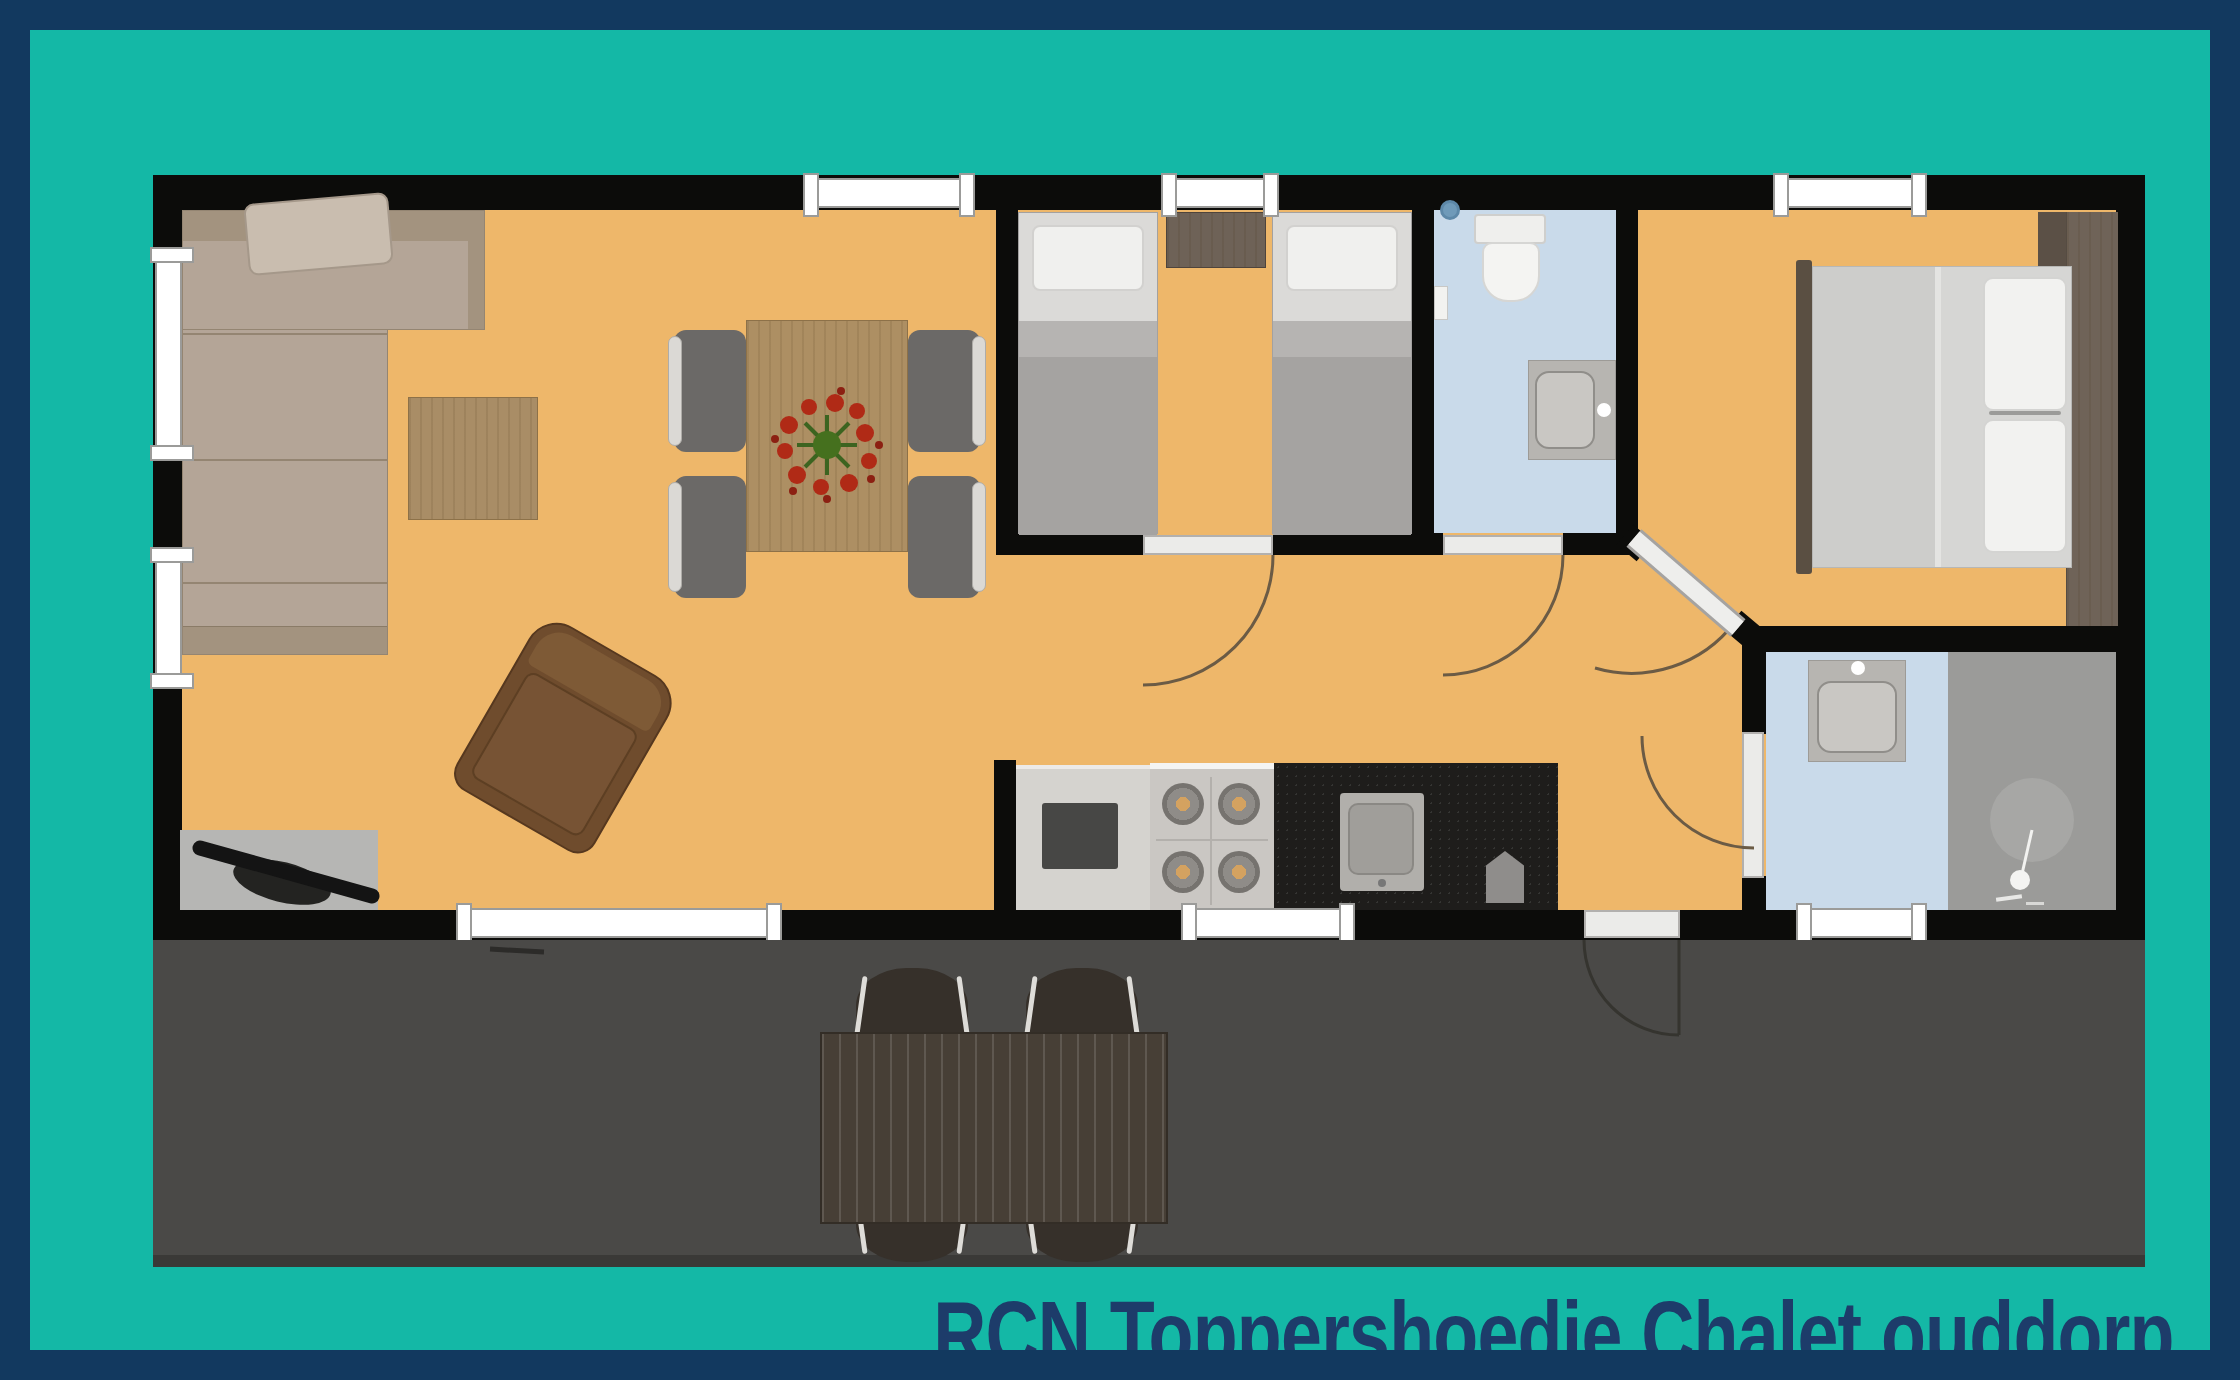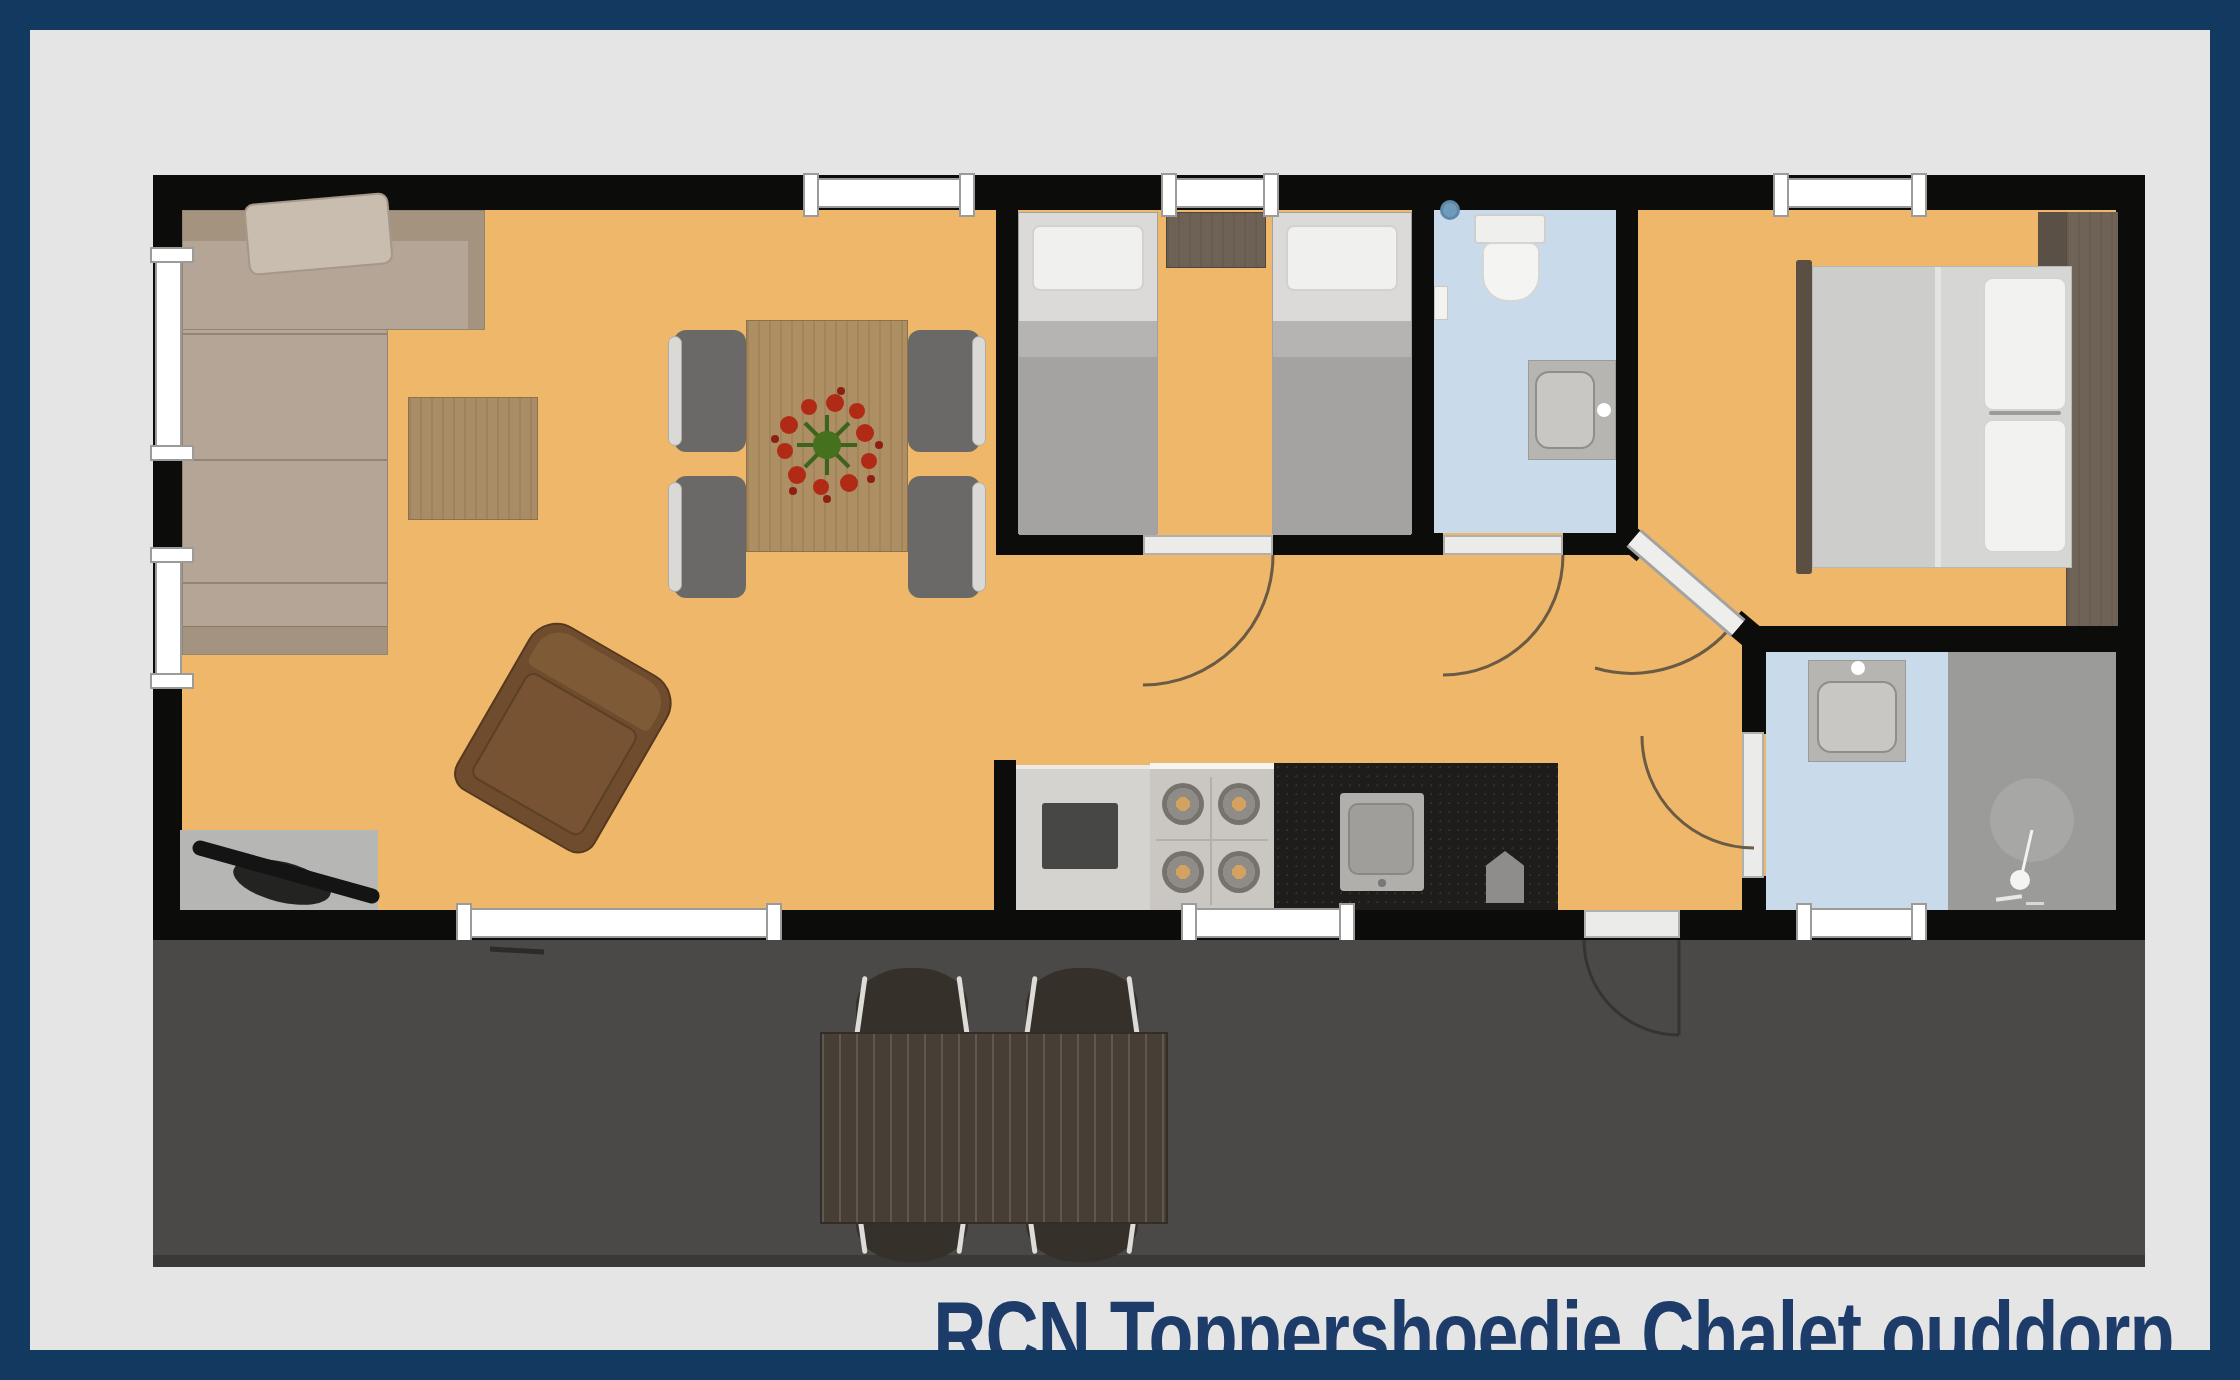--- a/index.html
+++ b/index.html
@@ -1,17 +1,17 @@
 <!DOCTYPE html>
 <html><head>
 <meta charset="utf-8">
 <style>
   html,body{margin:0;padding:0;background:#ffffff;}
   .canvas{position:relative;width:2240px;height:1380px;box-sizing:border-box;
-          border:30px solid #12395f;background:#e5e5e5;overflow:hidden;
+          border:30px solid #12395f;background:#14b8a6;overflow:hidden;
           font-family:"Liberation Sans",sans-serif;}
   .abs{position:absolute;box-sizing:border-box;}
   .wall{background:#0c0c0a;}
   .win{background:#ffffff;border:2px solid #9b9b99;}
   .win-h::before,.win-h::after{content:"";position:absolute;top:-7px;width:12px;height:40px;background:#fff;border:2px solid #9b9b99;}
   .win-h::before{left:-9px}.win-h::after{right:-9px}
   .win-v::before,.win-v::after{content:"";position:absolute;left:-7px;width:40px;height:12px;background:#fff;border:2px solid #9b9b99;}
   .win-v::before{top:-9px}.win-v::after{bottom:-9px}
   .door{background:#ebebe9;border:2px solid #b2b0ae;}
   .caption{position:absolute;right:36px;top:1252px;font-size:92px;font-weight:bold;

